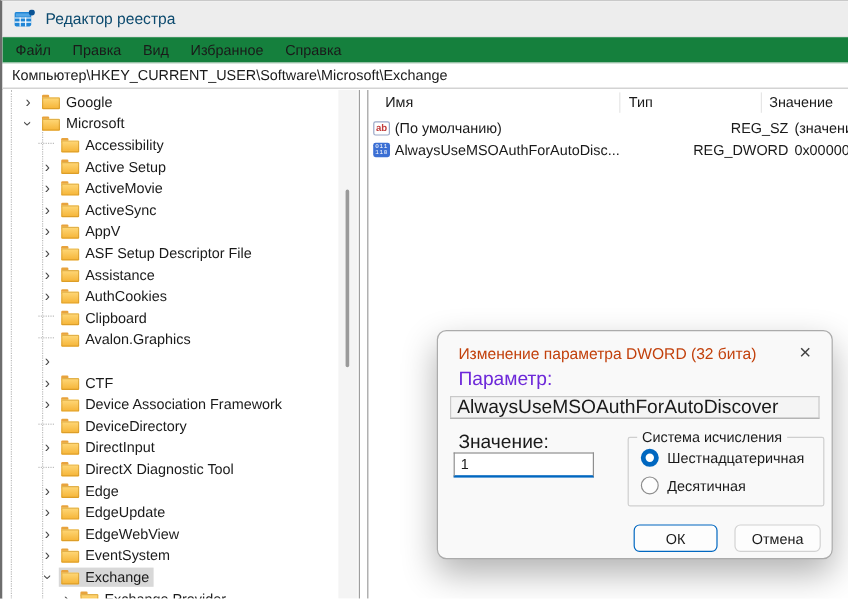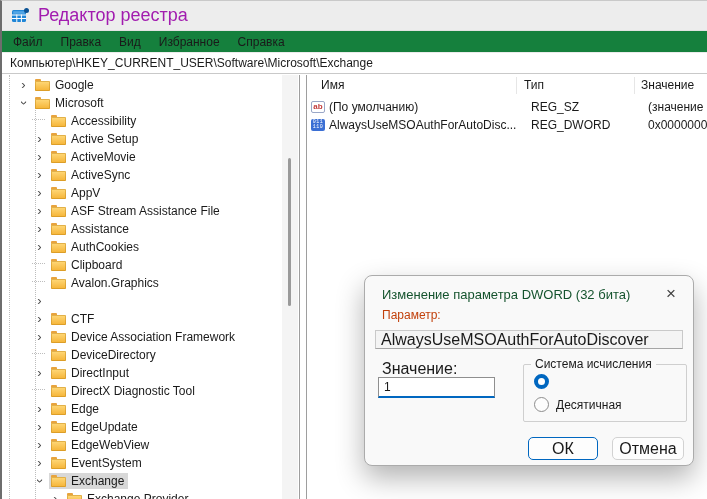--- a/index.html
+++ b/index.html
@@ -3,21 +3,21 @@
 <meta charset="utf-8">
 <style>
   html,body{margin:0;padding:0;background:#fff;}
   *{box-sizing:border-box;font-family:"Liberation Sans",sans-serif;}
   .screen{position:relative;width:707px;height:499px;overflow:hidden;background:#fff;
           border-left:2px solid #6d6d6d;border-top:1px solid #c9c9c9;}
   
   .titlebar{position:absolute;left:0;top:0;right:0;height:30px;background:#ededed;
             border-bottom:1px solid #e2e2e2;display:flex;align-items:center;}
   .app-icon{margin-left:10px;width:18px;height:16px;flex:none;}
-  .title-text{margin-left:8px;font-size:18px;color:#a21caf;}
+  .title-text{margin-left:8px;font-size:13px;color:#0c4a6e;}
   
   .menubar{position:absolute;left:0;top:30px;right:0;height:22px;background:#15803d;
            border-bottom:1px solid #ebebeb;display:flex;align-items:center;padding-left:2px;}
   .menu-item{font-size:12px;color:#1a1a1a;padding:0 9px;line-height:22px;cursor:default;}
   
   .addressbar{position:absolute;left:0;top:52px;right:0;height:21px;background:#fff;
               border-bottom:1px solid #c9c9c9;display:flex;align-items:center;}
   .address-text{font-size:12px;color:#1a1a1a;margin-left:8px;white-space:nowrap;}
   
   .main{position:absolute;left:0;top:74px;right:0;bottom:0;}
@@ -50,43 +50,43 @@
   .col-type{position:absolute;left:217px;top:3px;}
   .col-value{position:absolute;left:334px;top:3px;}
   .col-sep{position:absolute;top:2px;height:17px;width:0;border-left:1px solid #e6e6e6;}
   .sep1{left:209px;} .sep2{left:327px;}
   .list-rows{position:absolute;left:0;top:23px;right:0;}
   .list-row{display:flex;align-items:center;height:18px;font-size:12px;color:#1a1a1a;white-space:nowrap;padding-left:4px;}
   .val-icon{flex:none;width:14px;height:12px;margin-right:4px;border-radius:2px;position:relative;}
   .icon-sz{background:#fff;border:1px solid #9aa7c7;color:#c23b3b;font-weight:bold;font-size:8px;line-height:10px;text-align:center;}
   .icon-dword{background:#3b6fd4;color:#fff;font-family:"Liberation Mono",monospace;font-size:5px;line-height:5px;text-align:center;padding-top:1px;letter-spacing:.5px;}
   .cell-name{width:195px;overflow:hidden;}
-  .cell-type{width:112px;margin-left:7px;overflow:hidden;}
+  .cell-type{width:112px;margin-left:21px;overflow:hidden;text-align:right;}
   .cell-value{flex:1;margin-left:5px;overflow:hidden;}
   
   .dialog{position:absolute;left:362px;top:274px;width:330px;height:191px;background:#f9f9f9;
           border:1px solid #ababab;border-radius:8px;box-shadow:0 12px 28px rgba(0,0,0,.30);}
-  .dlg-title{position:absolute;left:17px;top:11px;font-size:13px;color:#14532d;}
+  .dlg-title{position:absolute;left:17px;top:11px;font-size:13px;color:#c2410c;}
   .dlg-close{position:absolute;right:10px;top:6px;width:24px;height:24px;display:flex;align-items:center;justify-content:center;
              font-size:17px;color:#424242;border-radius:4px;cursor:default;}
-  .dlg-label-param{position:absolute;left:17px;top:32px;font-size:12px;color:#c2410c;}
+  .dlg-label-param{position:absolute;left:17px;top:32px;font-size:16px;color:#6d28d9;}
   .dlg-param-field{position:absolute;left:10px;right:10px;top:54px;height:19px;background:#f4f4f4;
                    border:1px solid #c9c9c9;border-bottom-color:#a5a5a5;font-size:16px;color:#1a1a1a;
                    line-height:17px;padding-left:5px;white-space:nowrap;overflow:hidden;}
   .dlg-label-value{position:absolute;left:17px;top:84px;font-size:16px;color:#1a1a1a;}
   .dlg-value-input{position:absolute;left:13px;top:101px;width:117px;height:21px;background:#fff;
                    border:1px solid #8f8f8f;border-bottom:2px solid #0067c0;font-size:12px;color:#1a1a1a;
                    line-height:18px;padding-left:5px;}
   .groupbox{position:absolute;left:158px;top:88px;width:164px;height:58px;border:1px solid #cfcfcf;border-radius:2px;}
   .group-label{position:absolute;left:7px;top:-8px;background:#f9f9f9;padding:0 4px;font-size:12px;color:#1a1a1a;}
   .radio-row{position:absolute;left:10px;display:flex;align-items:center;gap:7px;font-size:12px;color:#1a1a1a;}
   .radio-row.r1{top:9px;} .radio-row.r2{top:32px;}
   .radio{flex:none;width:15px;height:15px;border-radius:50%;background:#fdfdfd;border:1px solid #8d8d8d;}
   .radio.checked{border:4.5px solid #0067c0;background:#fff;}
-  .btn{position:absolute;top:161px;height:23px;border-radius:5px;font-size:16px;color:#1a1a1a;
+  .btn{position:absolute;top:161px;height:23px;border-radius:5px;font-size:12px;color:#1a1a1a;
        display:flex;align-items:center;justify-content:center;background:#fdfdfd;cursor:default;}
   .btn-ok{left:163px;width:70px;border:1.5px solid #0067c0;}
   .btn-cancel{left:247px;width:72px;border:1px solid #d2d2d2;}
 </style>
 </head>
 <body>
 
 <div class="screen">
 
   <div class="titlebar">
@@ -166,21 +166,21 @@
             <span class="chev collapsed">›</span>
             <span class="row-content">
               <span class="folder"></span>
               <span>AppV</span>
             </span>
           </div>
           <div class="tree-row" style="padding-left: 28px;">
             <span class="chev collapsed">›</span>
             <span class="row-content">
               <span class="folder"></span>
-              <span>ASF Stream Assistance File</span>
+              <span>ASF Setup Descriptor File</span>
             </span>
           </div>
           <div class="tree-row" style="padding-left: 28px;">
             <span class="chev collapsed">›</span>
             <span class="row-content">
               <span class="folder"></span>
               <span>Assistance</span>
             </span>
           </div>
           <div class="tree-row" style="padding-left: 28px;">
@@ -319,20 +319,21 @@
     <div class="dlg-title">Изменение параметра DWORD (32 бита)</div>
     <div class="dlg-close">×</div>
     <div class="dlg-label-param">Параметр:</div>
     <div class="dlg-param-field">AlwaysUseMSOAuthForAutoDiscover</div>
     <div class="dlg-label-value">Значение:</div>
     <div class="dlg-value-input">1</div>
     <div class="groupbox">
       <span class="group-label">Система исчисления</span>
       <div class="radio-row r1">
         <span class="radio checked" id="radio-hex"></span>
+        <span>Шестнадцатеричная</span>
       </div>
       <div class="radio-row r2">
         <span class="radio" id="radio-dec"></span>
         <span>Десятичная</span>
       </div>
     </div>
     <div class="btn btn-ok">ОК</div>
     <div class="btn btn-cancel">Отмена</div>
   </div>
 

